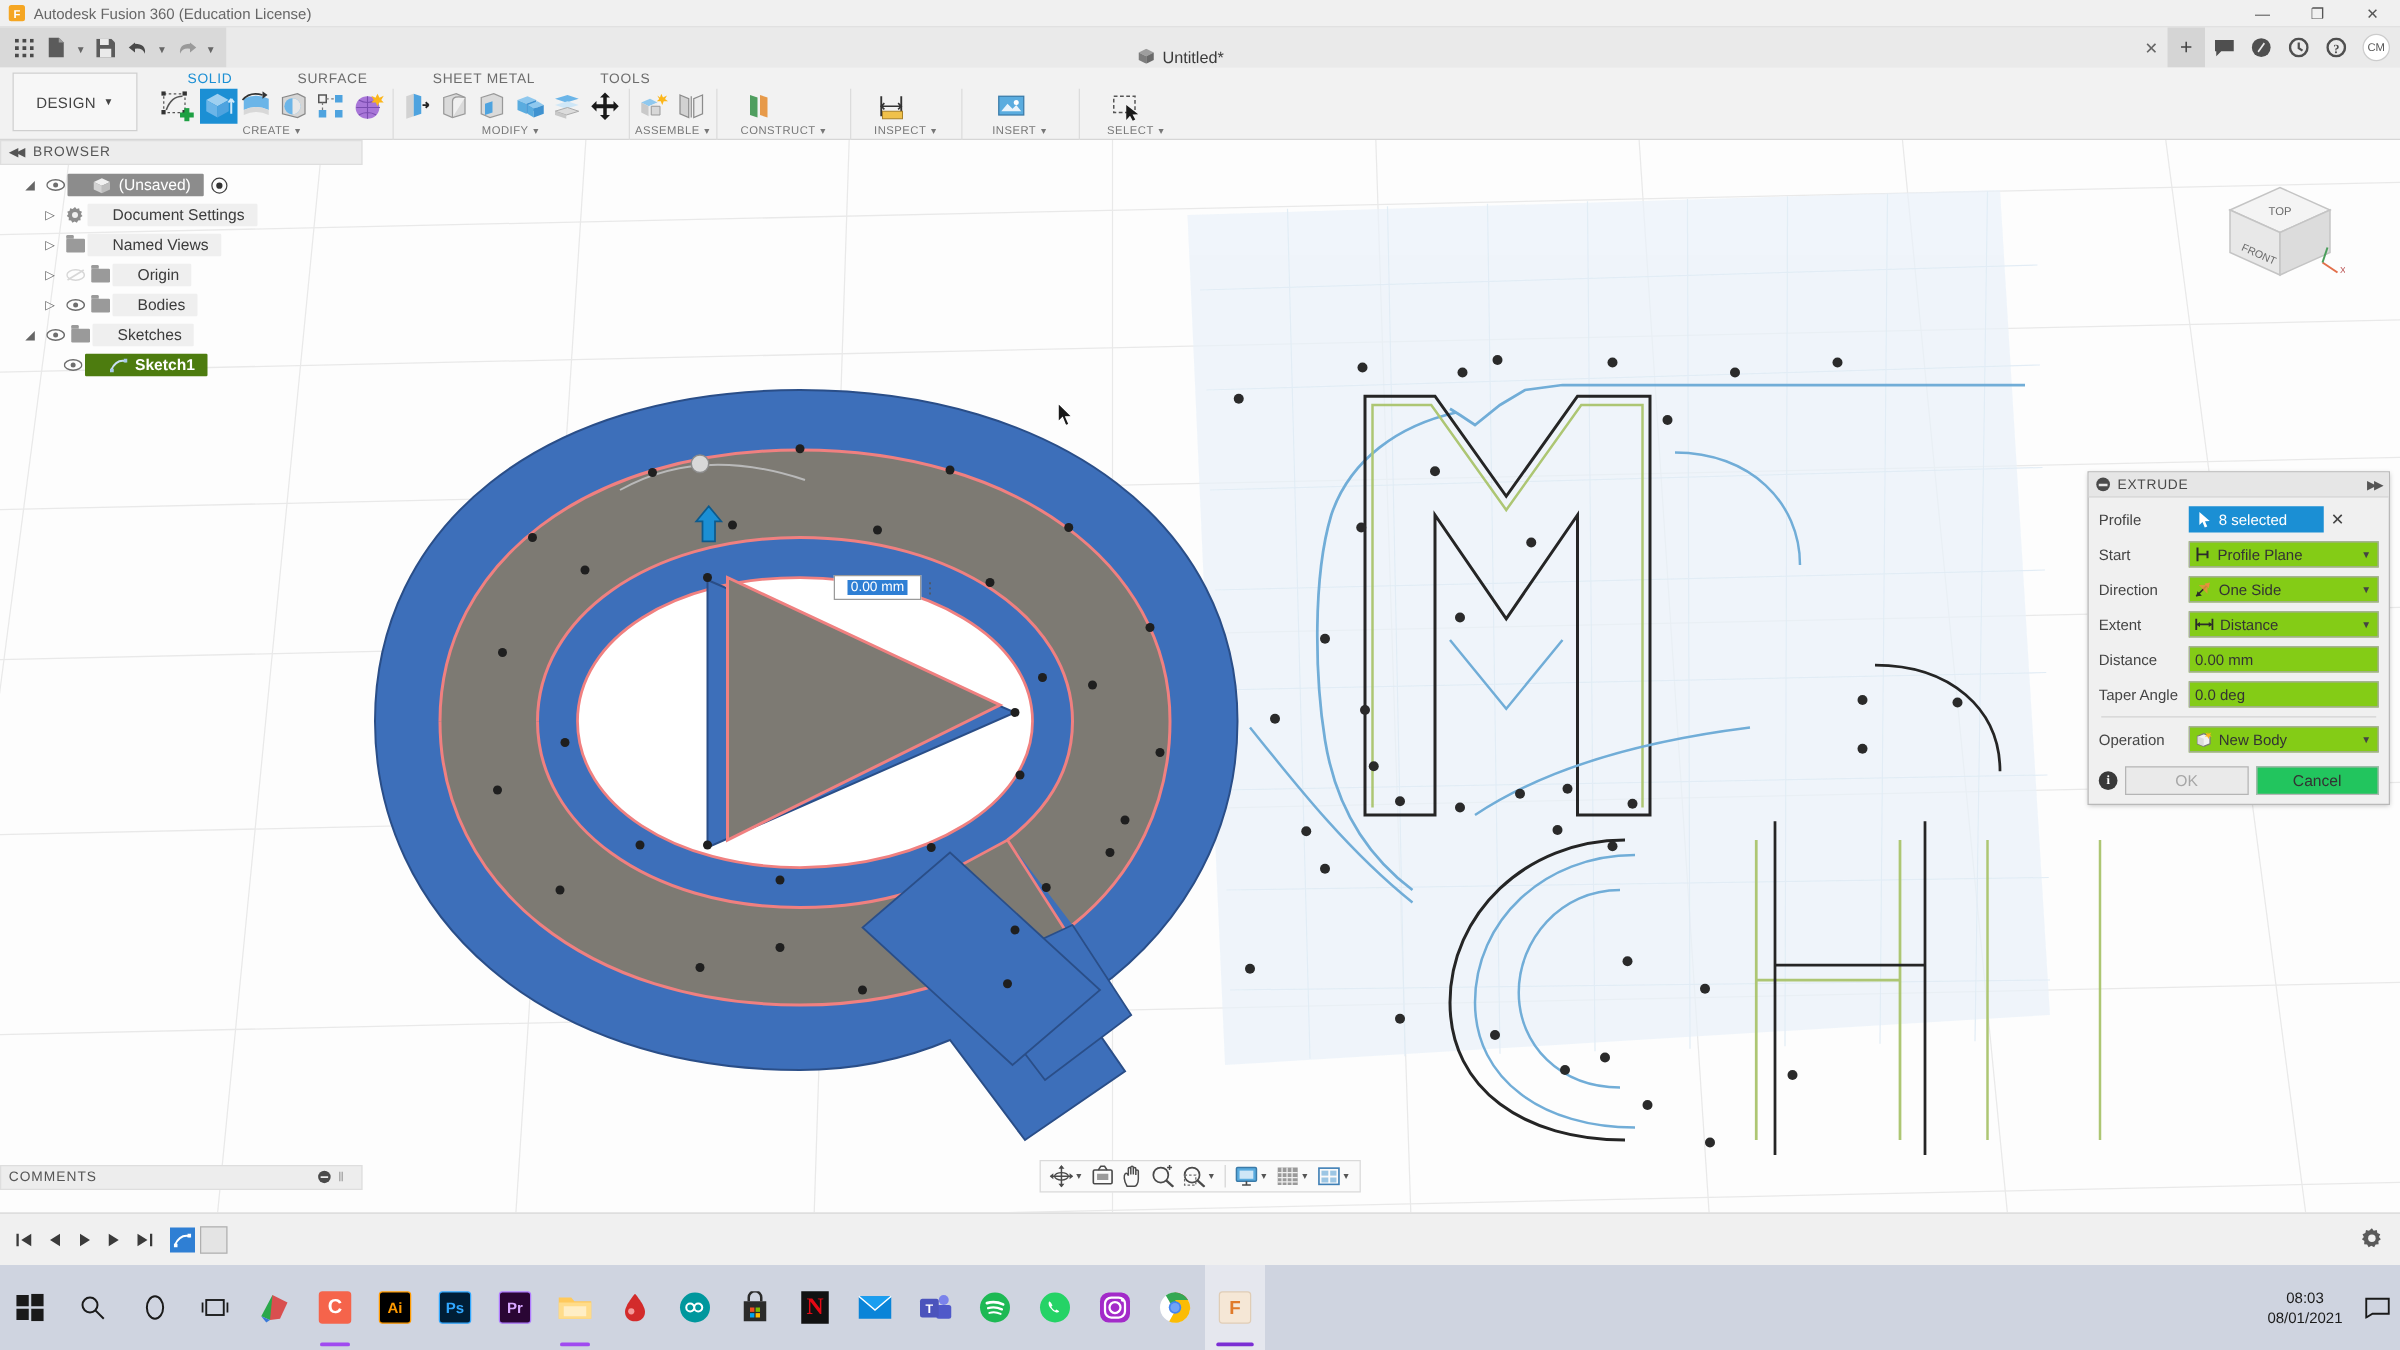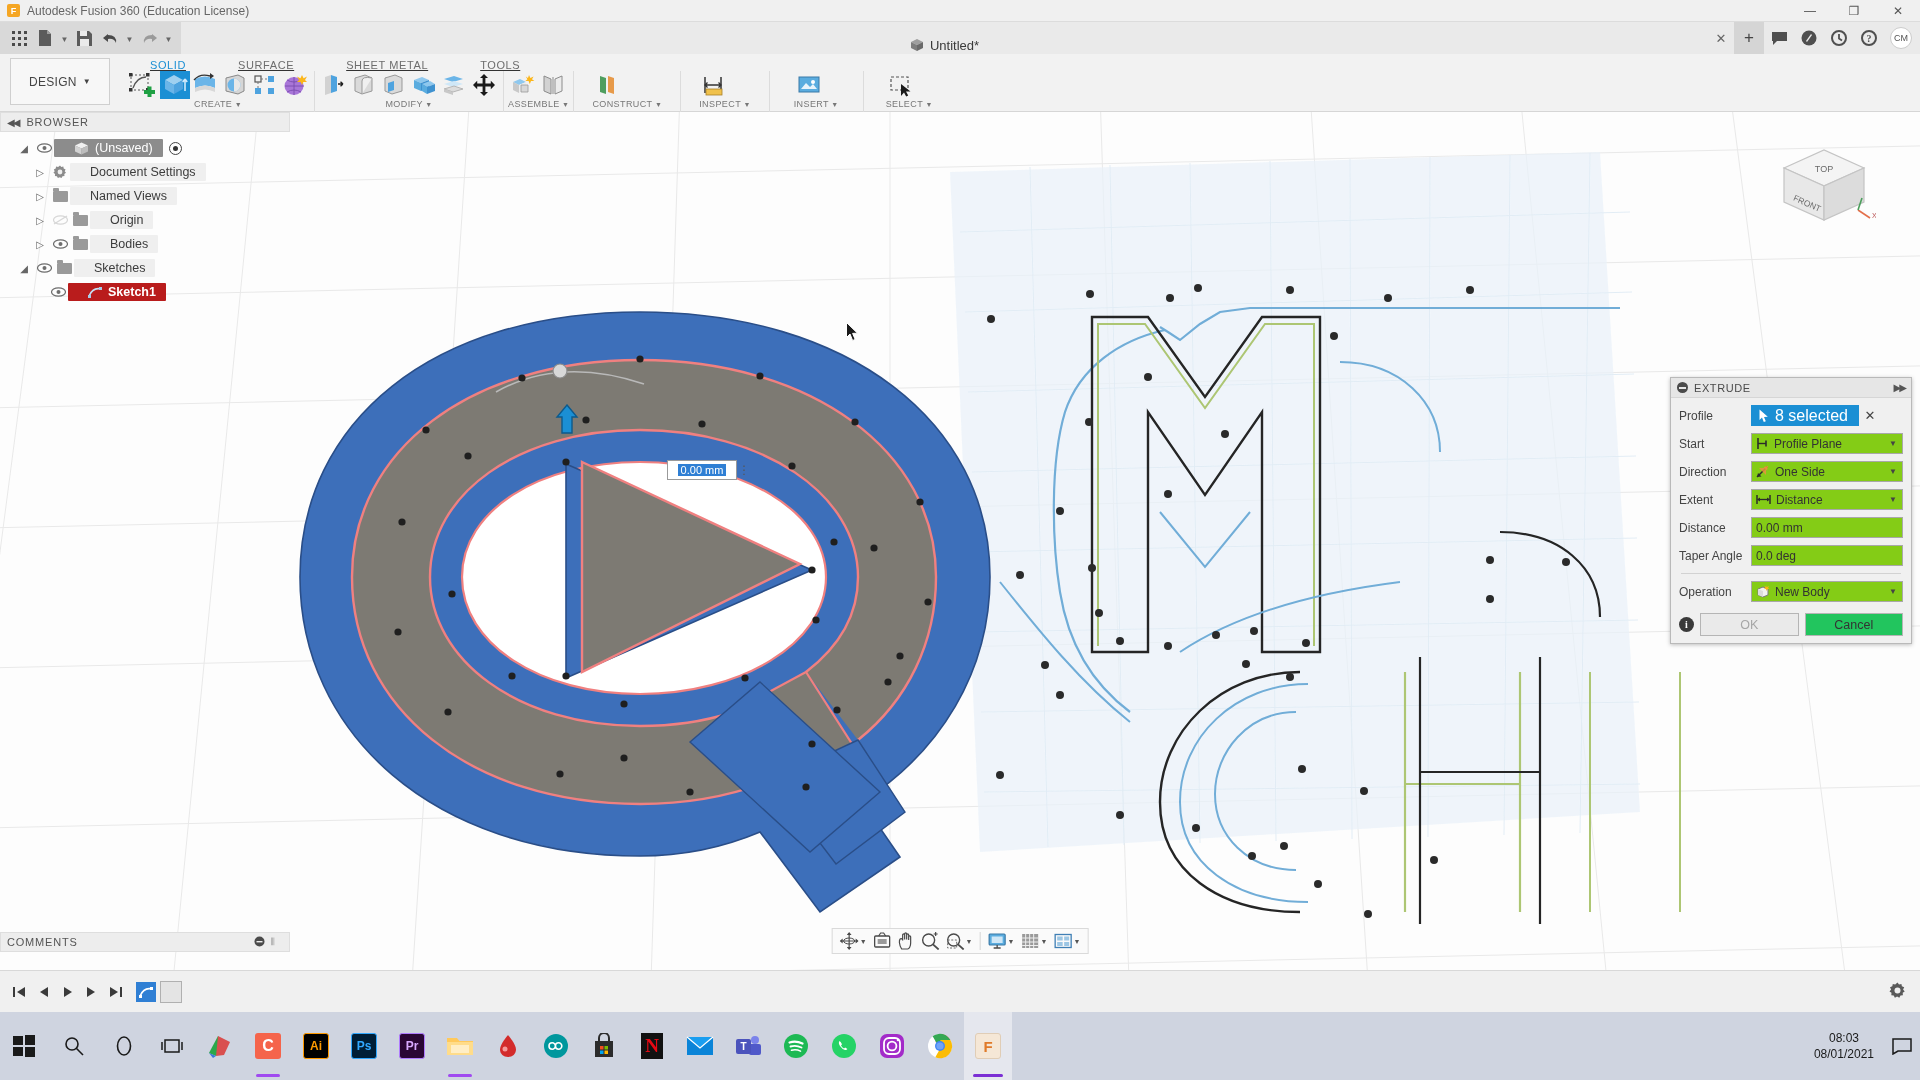--- a/index.html
+++ b/index.html
@@ -40,21 +40,21 @@
       border:1px solid #ccc; display:flex; align-items:center; justify-content:center;
       font-size:9px; color:#555; margin-left:6px;text-align:center; }
 
   
   .ribbon { height:58px; background:#f2f2f2; display:flex; position:relative;
       border-bottom:1px solid #d6d6d6; }
   .design-box { width:100px; margin:4px 6px 6px 10px; border:1px solid #cfcfcf;
       background:#f7f7f7; display:flex; align-items:center; justify-content:center;
       font-size:12px; color:#444; letter-spacing:.3px; }
   .ribbon-main { flex:1; position:relative; }
-  .ws-tabs { display:flex; height:17px; align-items:flex-end; padding-left:8px;text-decoration:underline; }
+  .ws-tabs { display:flex; height:17px; align-items:center; padding-left:8px; }
   .ws-tab { font-size:11px; color:#6d6d6d; padding:0 26px; letter-spacing:.6px; }
   .ws-tab.active { color:#1b8fd4; }
   .panels { display:flex; height:41px; align-items:flex-start; }
   .panel { display:flex; flex-direction:column; position:relative;
       border-right:1px solid #dcdcdc; padding:0 4px; height:41px; }
   .panel:last-child{border-right:none;}
   .panel-row { display:flex; align-items:center; height:28px; }
   .tool { width:30px; height:28px; display:flex; align-items:center;
       justify-content:center; position:relative; }
   .tool.wide { width:34px; }
@@ -76,21 +76,21 @@
   .btree { padding-top:4px; }
   .brow { height:24px; display:flex; align-items:center; font-size:12.5px;
       color:#3c3c3c; }
   .arrow { width:20px; text-align:center; color:#666; font-size:10px; }
   .eye { width:20px; display:flex; align-items:center; justify-content:center;
       color:#8a8a8a; }
   .eye.dim { opacity:.38; }
   .nodeicon { width:20px; display:flex; align-items:center; justify-content:center; }
   .nlabel { background:#efefef; padding:2px 10px 2px 20px; border-radius:1px; }
   .brow.selected .nlabel { background:#8c8c8c; color:#fff; }
-  .brow.sketchsel .nlabel { background:#b91c1c; color:#fff;text-align:center; }
+  .brow.sketchsel .nlabel { background:#4d7c0f; color:#fff;text-align:center; }
   .folder { width:15px; height:11px; background:#9a9a9a; border-radius:1px;
       position:relative; }
   .folder:before { content:''; position:absolute; top:-3px; left:0; width:6px;
       height:3px; background:#9a9a9a; border-radius:1px 1px 0 0; }
   .radio-dot { width:13px; height:13px; border:1.5px solid #444; border-radius:50%;
       display:flex; align-items:center; justify-content:center; margin-left:6px; }
   .radio-dot i { width:5px; height:5px; background:#333; border-radius:50%; }
 
   
   .comments { position:absolute; left:0; bottom:18px; width:300px; }
@@ -122,21 +122,21 @@
       width:7px; height:1.5px; background:#e6e6e6; }
   .ex-pin { margin-left:auto; color:#555; font-size:10px; letter-spacing:-2px; }
   .ex-body { padding:5px 8px 2px 8px; }
   .ex-row { display:flex; align-items:center; height:25px; margin-bottom:3px; }
   .ex-label { width:72px; font-size:12px; color:#444; }
   .ex-field { flex:1; height:21px; background:#84cc16; border:1px solid #a8a8a8;
       display:flex; align-items:center; padding:0 4px; gap:5px; font-size:12px;
       color:#333; position:relative; }
   .ex-field .dd { position:absolute; right:5px; font-size:8px; color:#444; }
   .ex-sel { background:#1b8fd4; color:#fff; border:none; height:21px;
-      display:flex; align-items:center; padding:0 8px; gap:5px; font-size:16px;
+      display:flex; align-items:center; padding:0 8px; gap:5px; font-size:12px;
       width:108px; }
   .ex-x { width:22px; text-align:center; color:#444; font-size:13px; }
   .ex-div { height:1px; background:#d2d2d2; margin:5px 2px; }
   .ex-foot { display:flex; align-items:center; padding:4px 8px 7px 8px; gap:6px; }
   .info-i { width:15px; height:15px; border-radius:50%; background:#3a3a3a;
       color:#fff; font-size:10px; font-weight:bold; display:flex;
       align-items:center; justify-content:center; font-family:"Liberation Serif",serif;}
   .ex-btn { flex:1; height:23px; border:1px solid #b5b5b5; background:#e4e4e4;
       display:flex; align-items:center; justify-content:center; font-size:12.5px;
       color:#444; }

